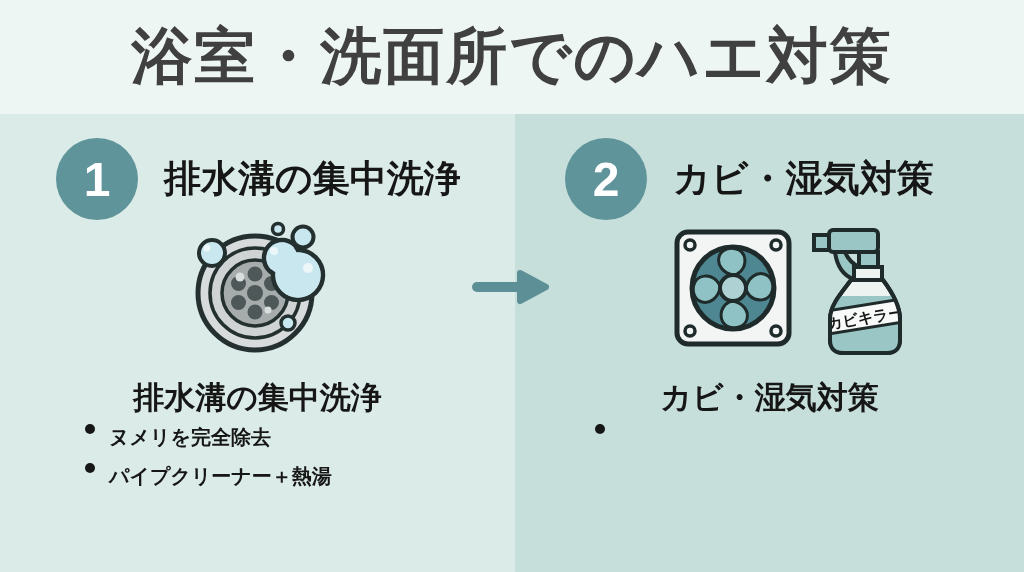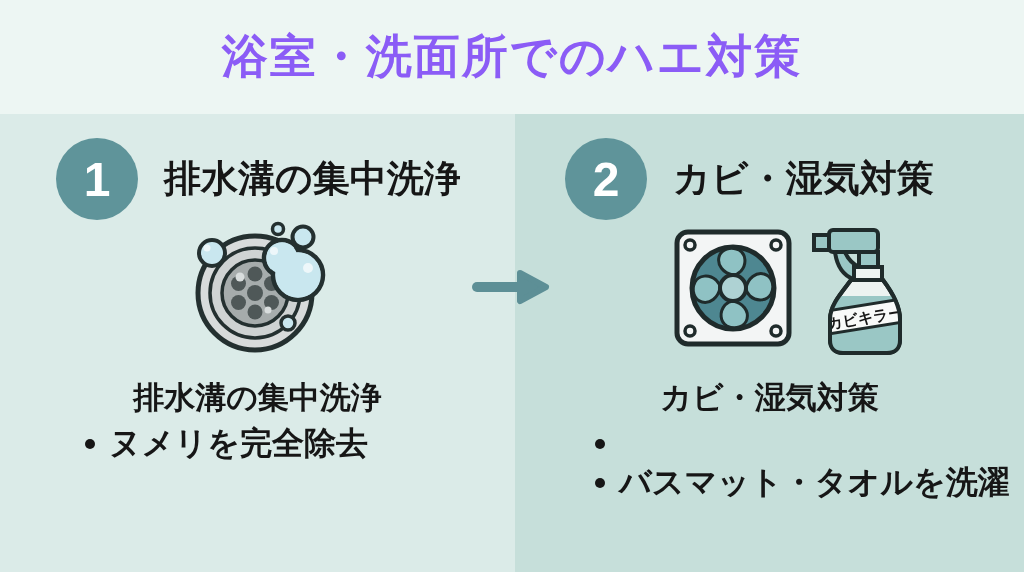--- a/index.html
+++ b/index.html
@@ -6,21 +6,21 @@
   body{
     width:1024px;height:572px;position:relative;overflow:hidden;
     font-family:"Liberation Sans","DejaVu Sans",sans-serif;
     background:#edf6f3;
   }
   .header{
     position:absolute;left:0;top:0;width:1024px;height:114px;
     background:#edf6f3;display:flex;align-items:center;justify-content:center;
   }
   .title{
-    font-size:46px;font-weight:800;color:#8b5cf6;letter-spacing:2px;
+    font-size:61px;font-weight:800;color:#404040;letter-spacing:2px;
   }
   .panel{position:absolute;top:114px;height:458px;}
   .panel.left{left:0;width:515px;background:#dbebe8;}
   .panel.right{left:515px;width:509px;background:#c6dfda;}
   .step-header{
     position:absolute;display:flex;align-items:center;gap:26px;height:82px;
   }
   .panel.left .step-header{left:56px;top:24px;}
   .panel.right .step-header{left:50px;top:24px;}
   .num-circle{
@@ -33,22 +33,22 @@
   .subtitle{
     position:absolute;top:263px;left:0;width:100%;text-align:center;
     font-size:31px;font-weight:800;color:#161616;
   }
   ul.bullets{
     position:absolute;top:310px;margin:0;padding:0;list-style:none;
   }
   .panel.left ul.bullets{left:85px;}
   .panel.right ul.bullets{left:80px;}
   ul.bullets li{
-    display:flex;align-items:center;height:39px;
-    font-size:32px;font-weight:700;color:#161616;white-space:nowrap;
+    display:flex;height:39px;
+    font-size:20px;font-weight:700;color:#161616;white-space:nowrap;
   }
   .dot{
     width:10px;height:10px;border-radius:50%;background:#161616;
     margin-right:14px;flex:0 0 auto;
   }
   .arrow-wrap{position:absolute;left:470px;top:268px;width:84px;height:38px;}
 </style>
 </head>
 <body>
 
@@ -91,20 +91,24 @@
       <circle cx="118" cy="105" r="7" fill="#c9e7ef" stroke="#243030" stroke-width="3.5"></circle>
     </svg>
   </div>
 
   <div class="subtitle">排水溝の集中洗浄</div>
 
   <ul class="bullets">
     <li>
       <span class="dot"></span>
       <span>ヌメリを完全除去</span>
+    </li>
+    <li>
+      <span class="dot"></span>
+      <span>パイプクリーナー＋熱湯</span>
     </li>
   </ul>
 </div>
 
 <div class="panel right">
   <div class="step-header">
     <div class="num-circle">2</div>
     <div class="step-heading">カビ・湿気対策</div>
   </div>
 
@@ -151,24 +155,20 @@
       <path d="M43,57 L75,57 C84,69 92,82 92,96 L92,117 C92,125 87,130 79,130 L35,130 C27,130 22,125 22,117 L22,96 C22,82 34,69 43,57 Z" fill="none" stroke="#1f2b2b" stroke-width="4"></path>
     </svg>
   </div>
 
   <div class="subtitle">カビ・湿気対策</div>
 
   <ul class="bullets">
     <li>
       <span class="dot"></span>
     </li>
-    <li>
-      <span class="dot"></span>
-      <span>バスマット・タオルを洗濯</span>
-    </li>
   </ul>
 </div>
 
 <div class="arrow-wrap">
   <svg width="84" height="38" viewBox="0 0 84 38">
     <line x1="7" y1="19" x2="52" y2="19" stroke="#5d8f96" stroke-width="10" stroke-linecap="round"></line>
     <path d="M50,5 L76,19 L50,33 Z" fill="#5d8f96" stroke="#5d8f96" stroke-width="6" stroke-linejoin="round"></path>
   </svg>
 </div>
 

